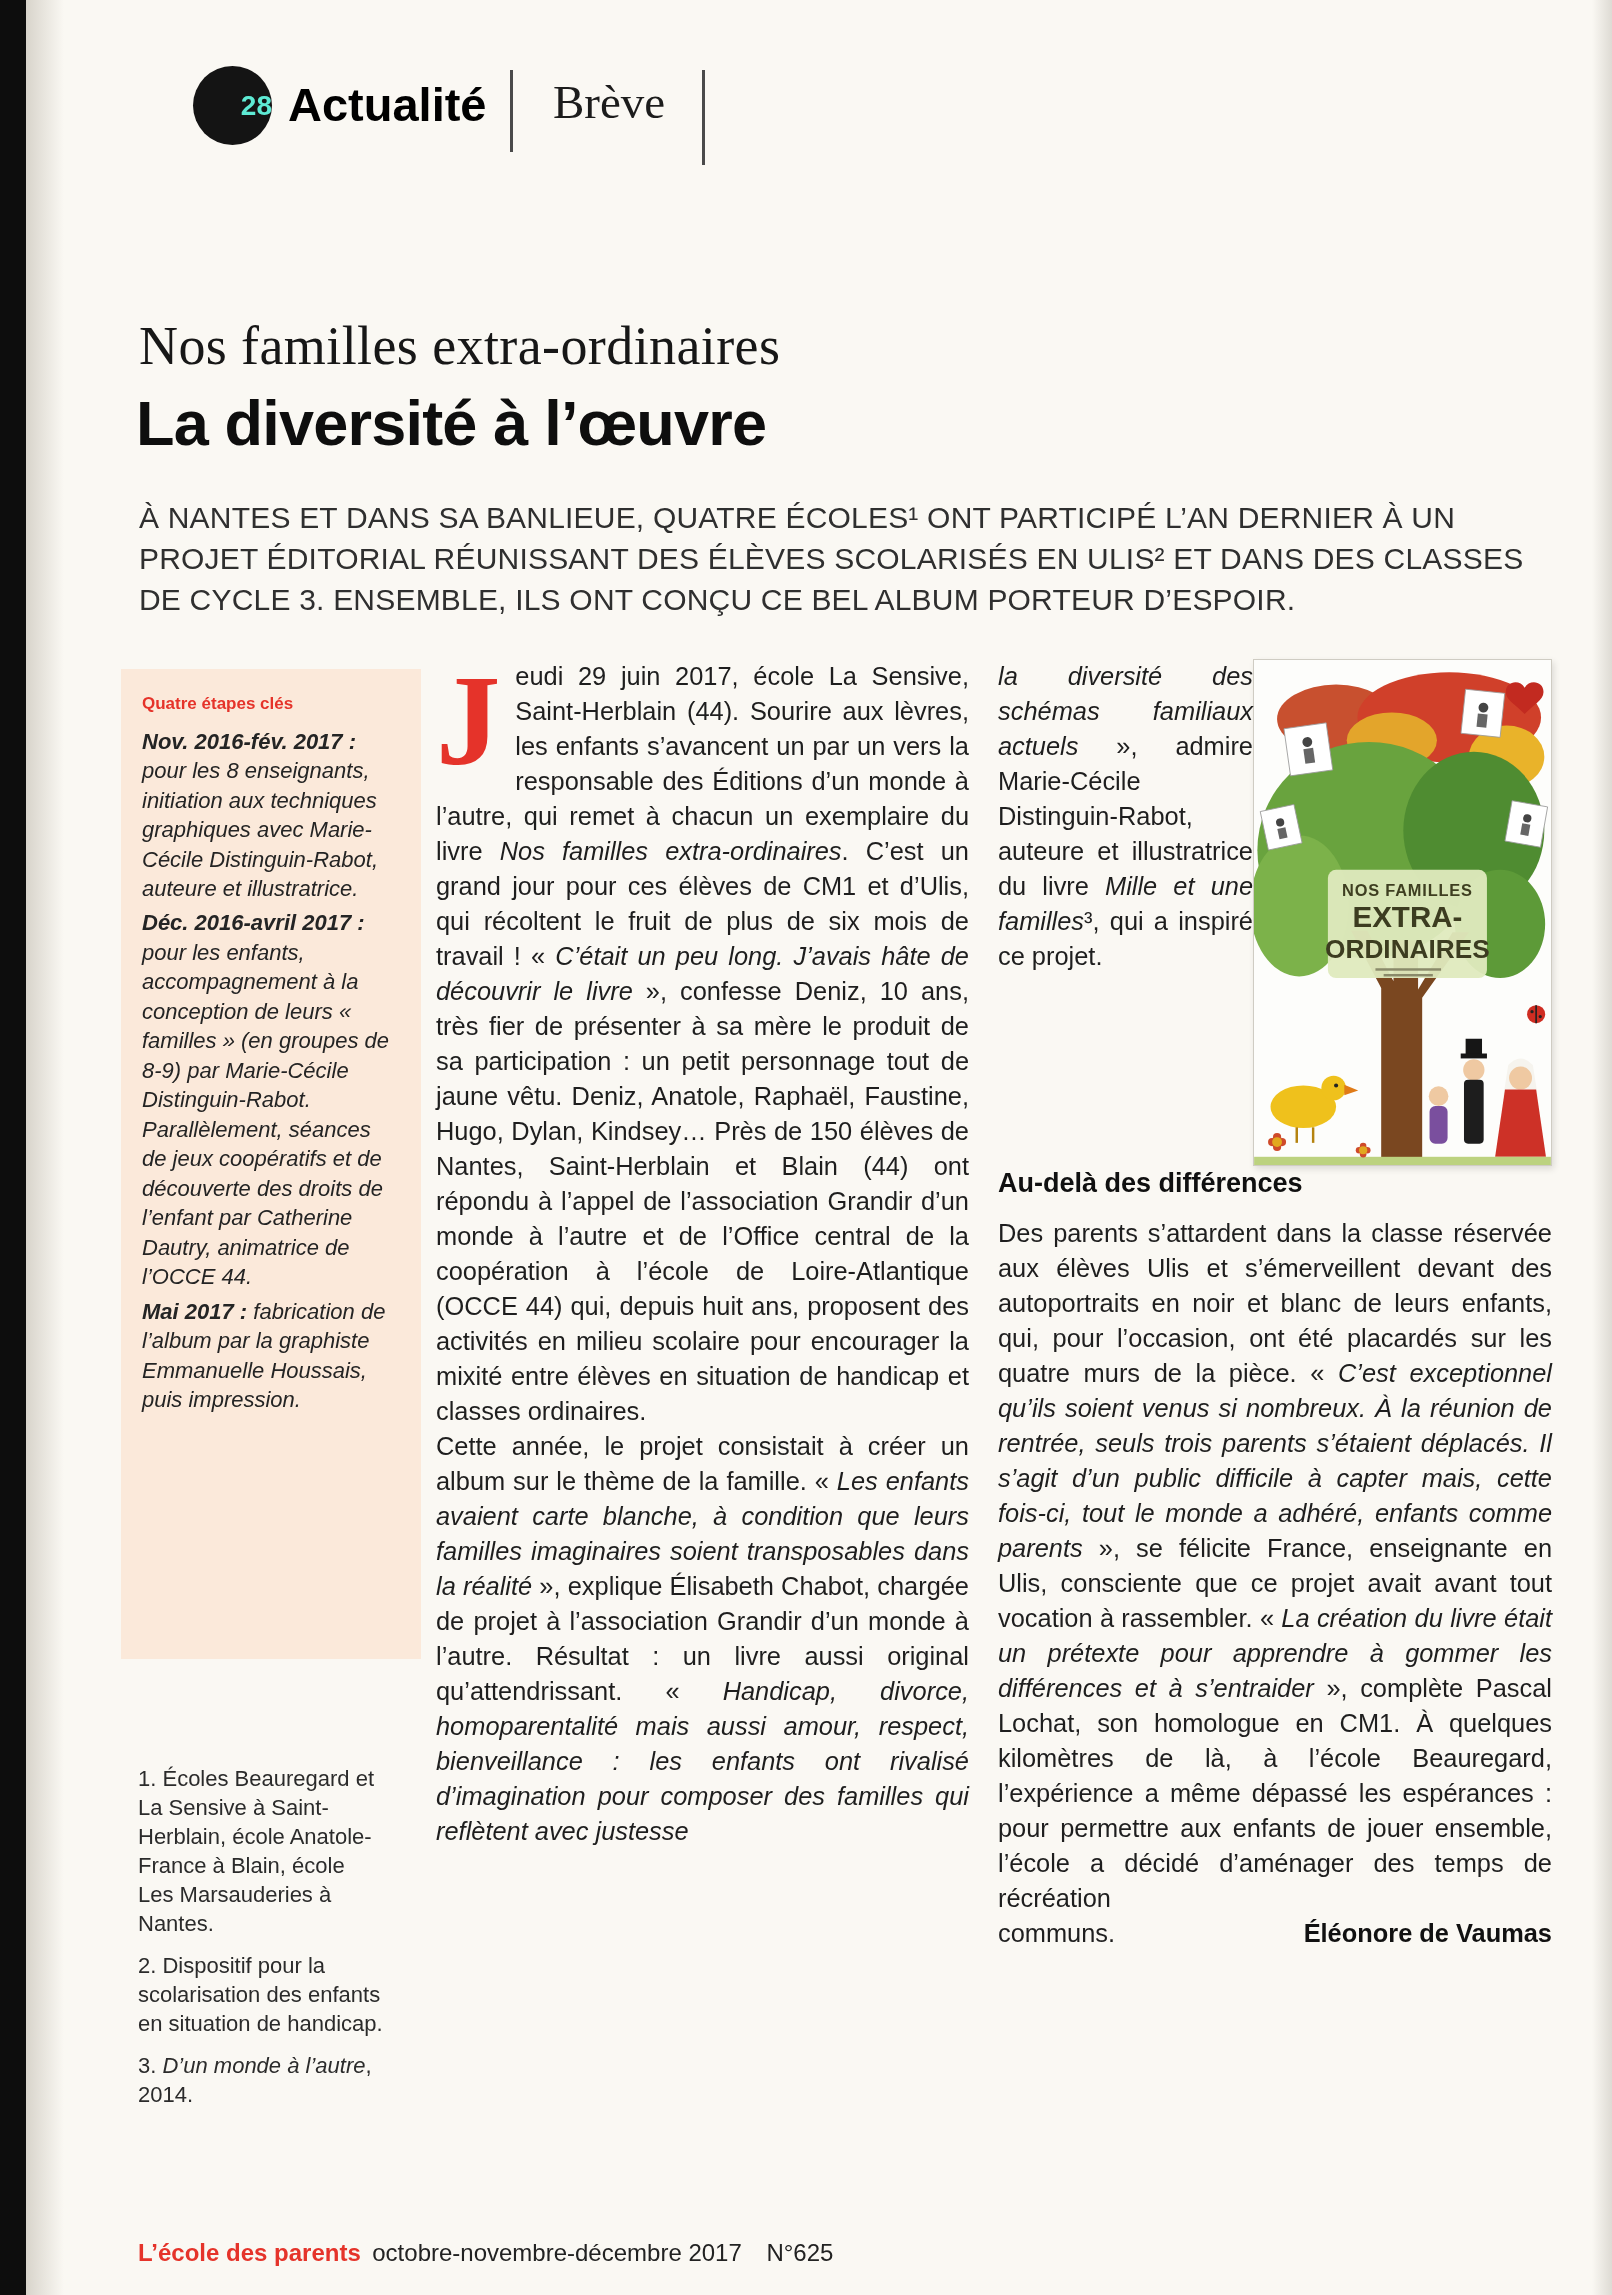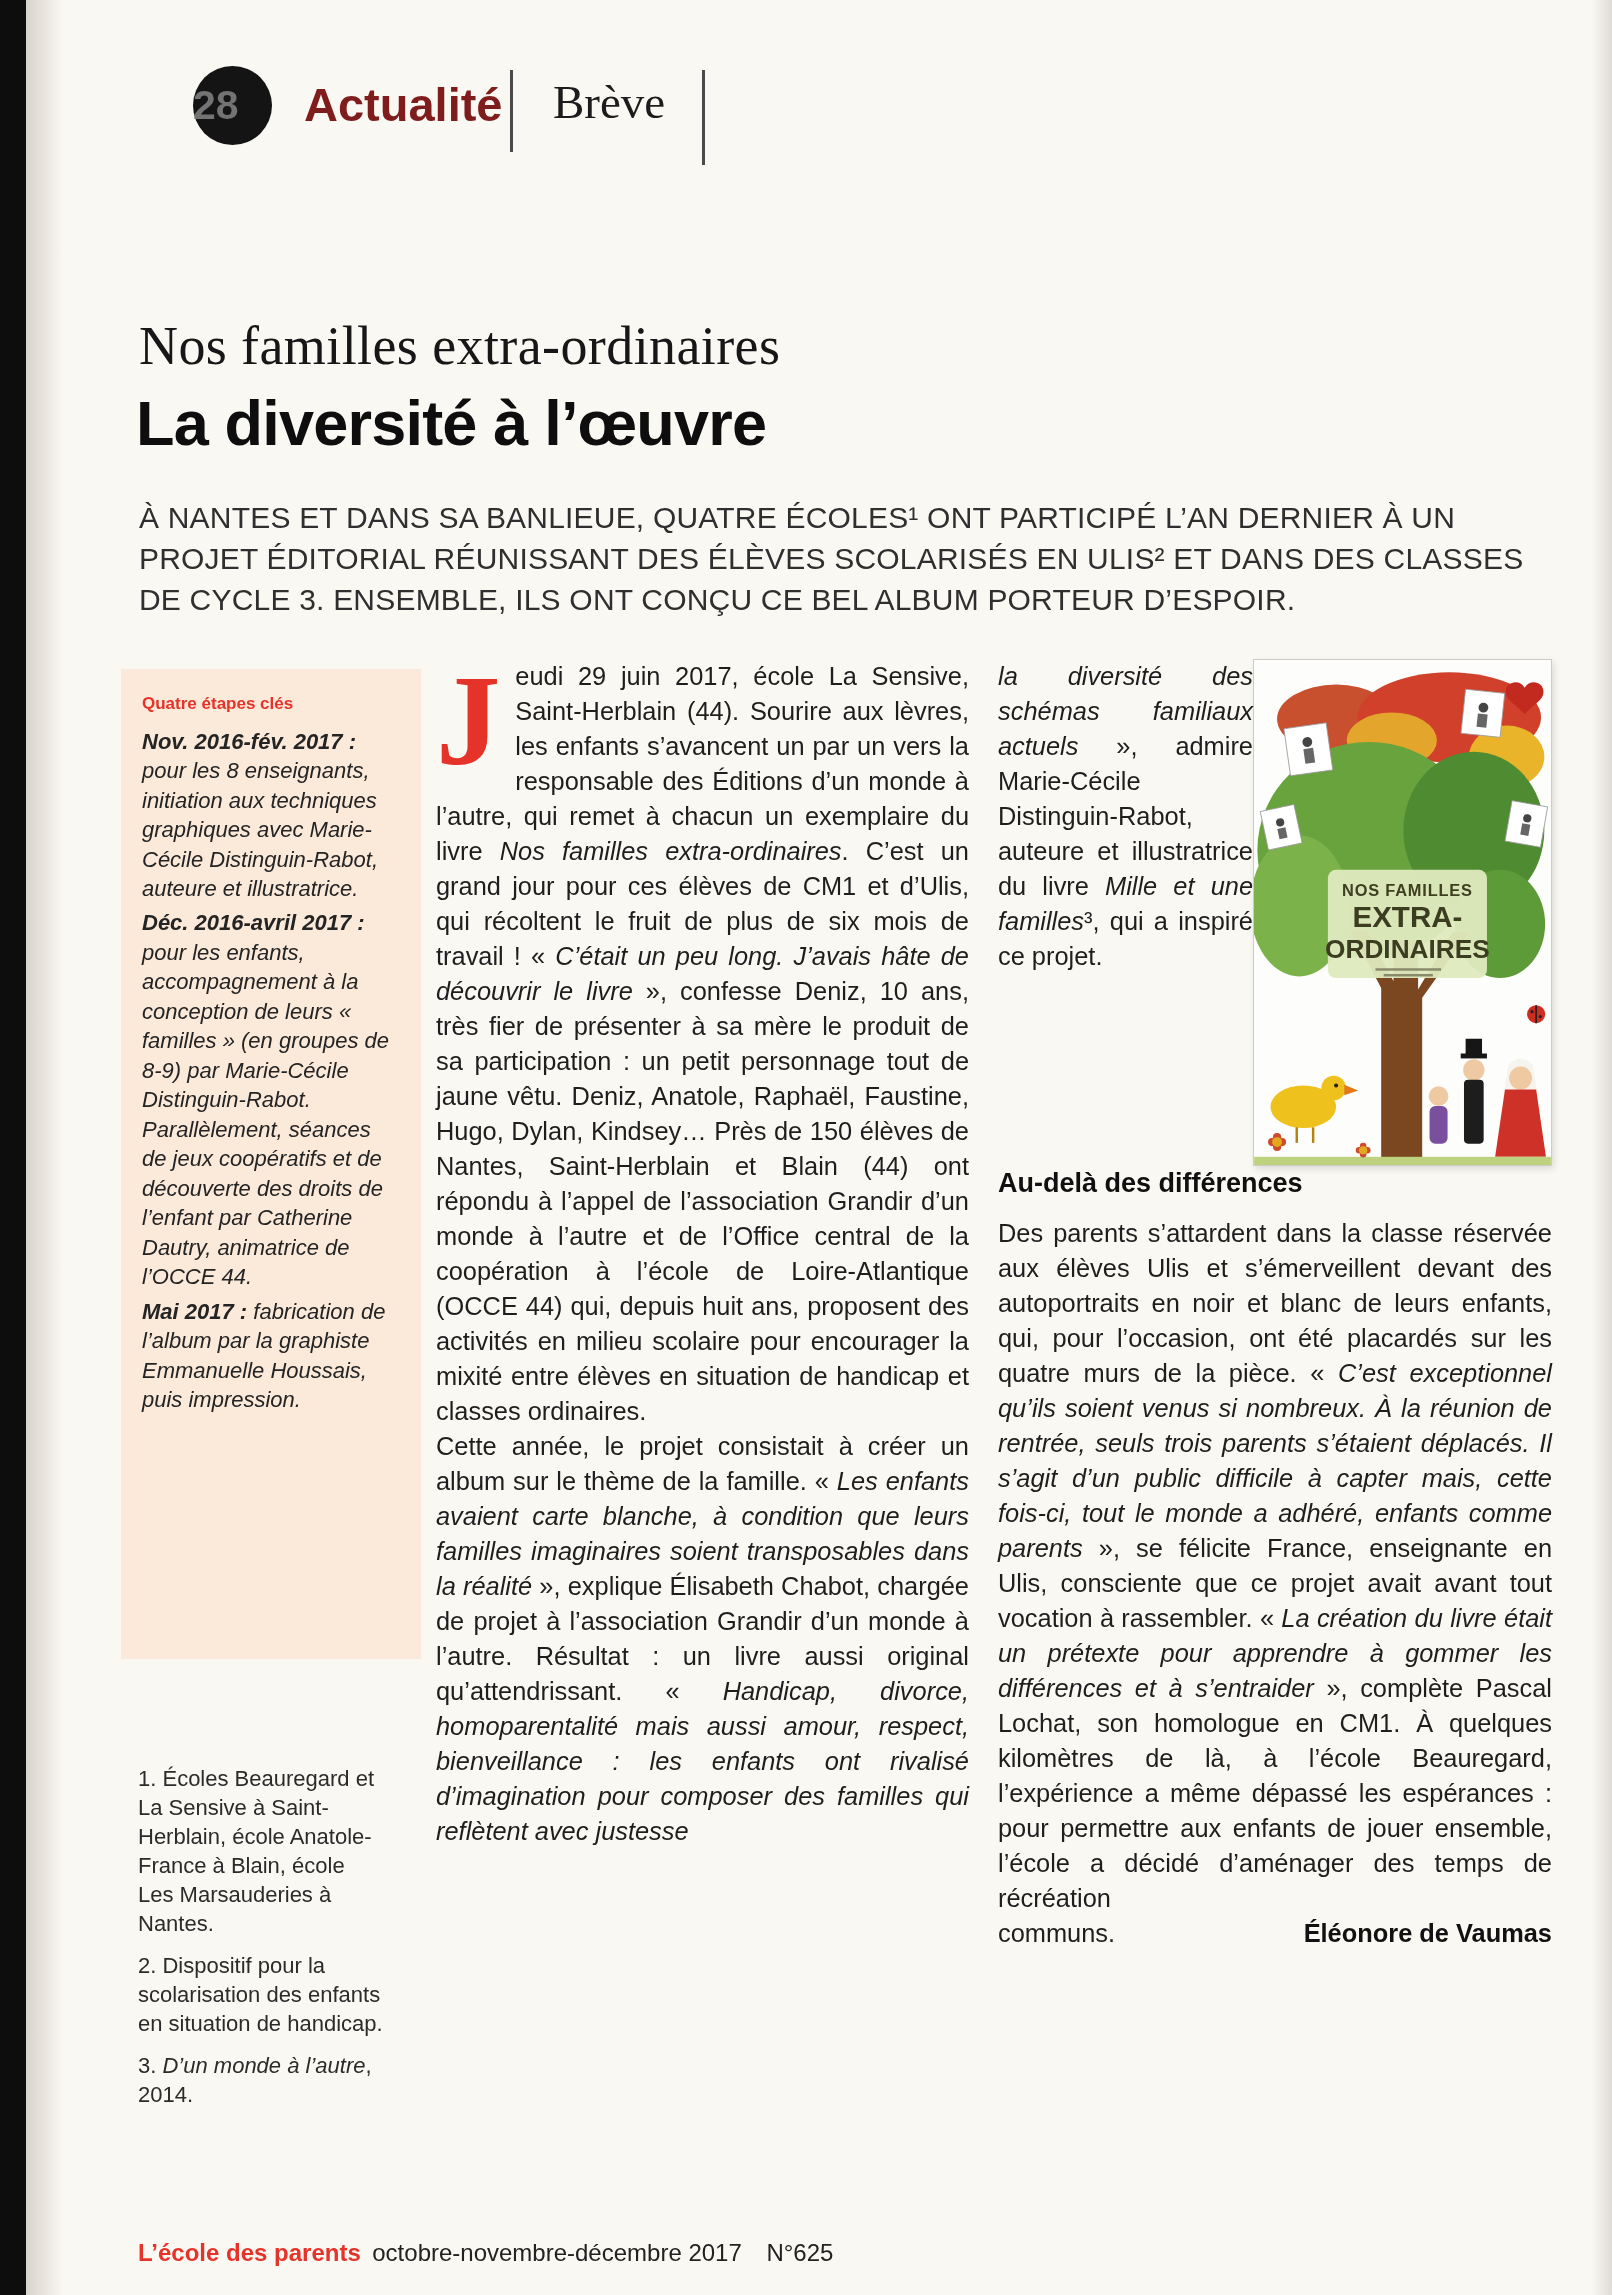--- a/index.html
+++ b/index.html
@@ -8,23 +8,23 @@
 
   
   .scan-left{position:absolute;left:0;top:0;width:26px;height:100%;background:#0d0d0d;}
   .scan-left-soft{position:absolute;left:26px;top:0;width:38px;height:100%;
     background:linear-gradient(to right,#d8d4cb,rgba(250,248,243,0));}
   .scan-right{position:absolute;right:0;top:0;width:21px;height:100%;
     background:linear-gradient(to left,#dcd9d2,rgba(250,248,243,0));}
 
   
   .badge{position:absolute;left:193px;top:66px;width:79px;height:79px;border-radius:50%;
-    background:#141414;color:#737373;font-size:41px;font-weight:700;
-    display:flex;align-items:center;justify-content:flex-start;}
-  .section-label{position:absolute;left:288px;top:77px;font-size:47px;font-weight:700;color:#7f1d1d;margin-left:16px;}
+    background:#141414;color:#5eead4;font-size:28px;font-weight:700;
+    display:flex;align-items:center;justify-content:flex-end;}
+  .section-label{position:absolute;left:288px;top:77px;font-size:47px;font-weight:700;color:#000000;}
   .rubric-label{position:absolute;left:553px;top:75px;font-size:47px;
     font-family:"Liberation Serif",serif;color:#1c1c1c;}
   .hdr-div1{position:absolute;left:510px;top:70px;width:2.5px;height:82px;background:#4a4a4a;}
   .hdr-div2{position:absolute;left:702px;top:70px;width:2.5px;height:95px;background:#4a4a4a;}
 
   
   .kicker{position:absolute;left:139px;top:315px;font-family:"Liberation Serif",serif;
     font-size:54px;color:#171717;letter-spacing:0.4px;}
   .title{position:absolute;left:136px;top:387px;font-size:63px;font-weight:700;
     color:#0e0e0e;letter-spacing:-0.8px;}

